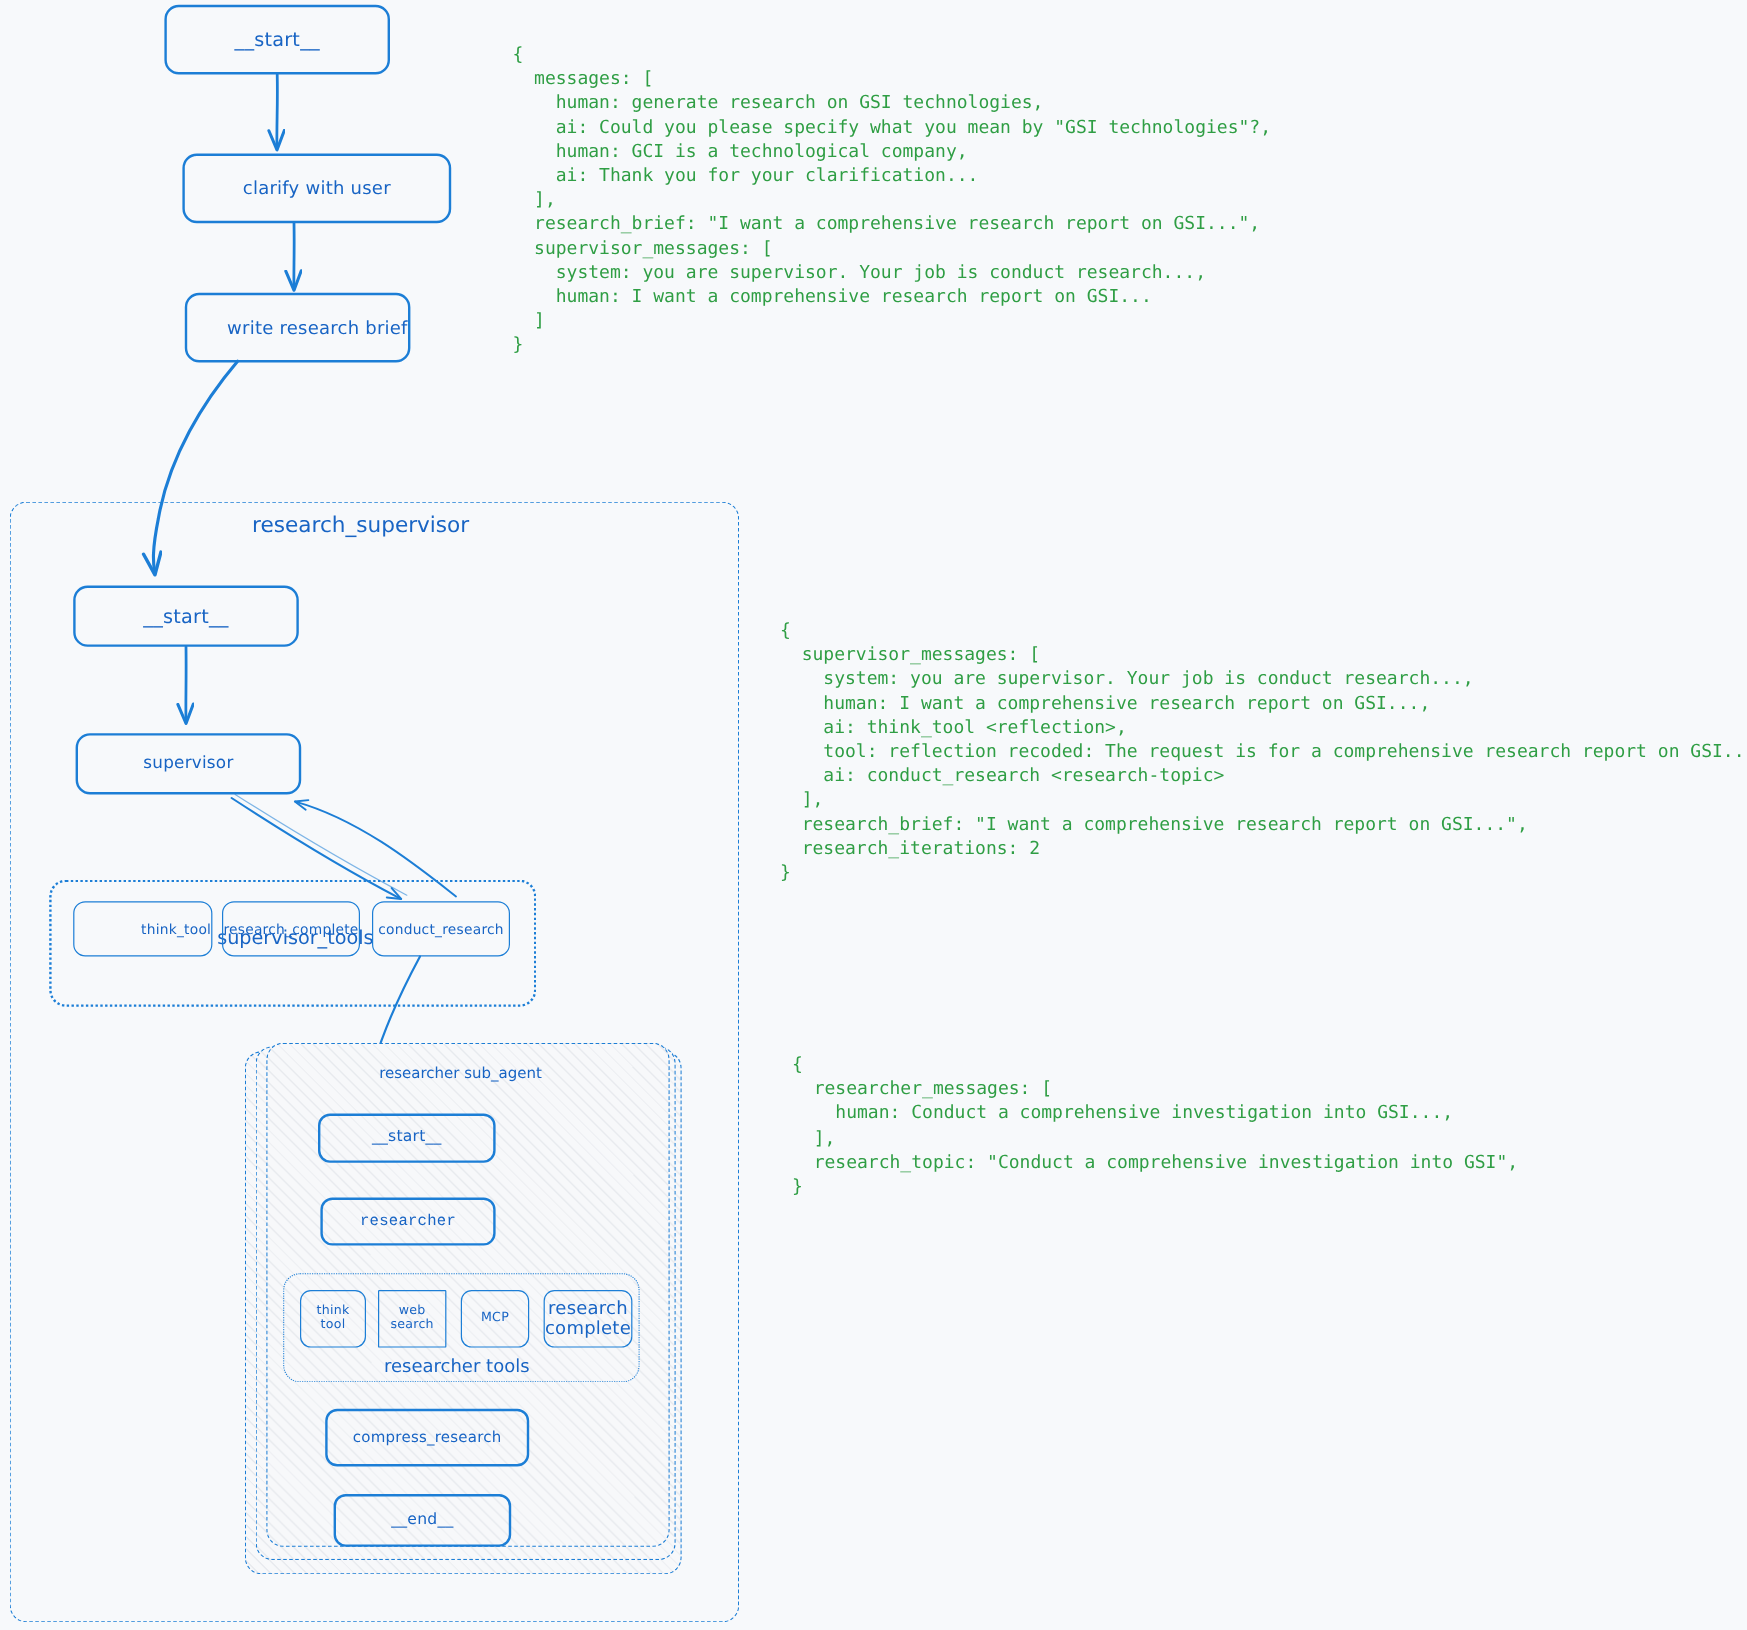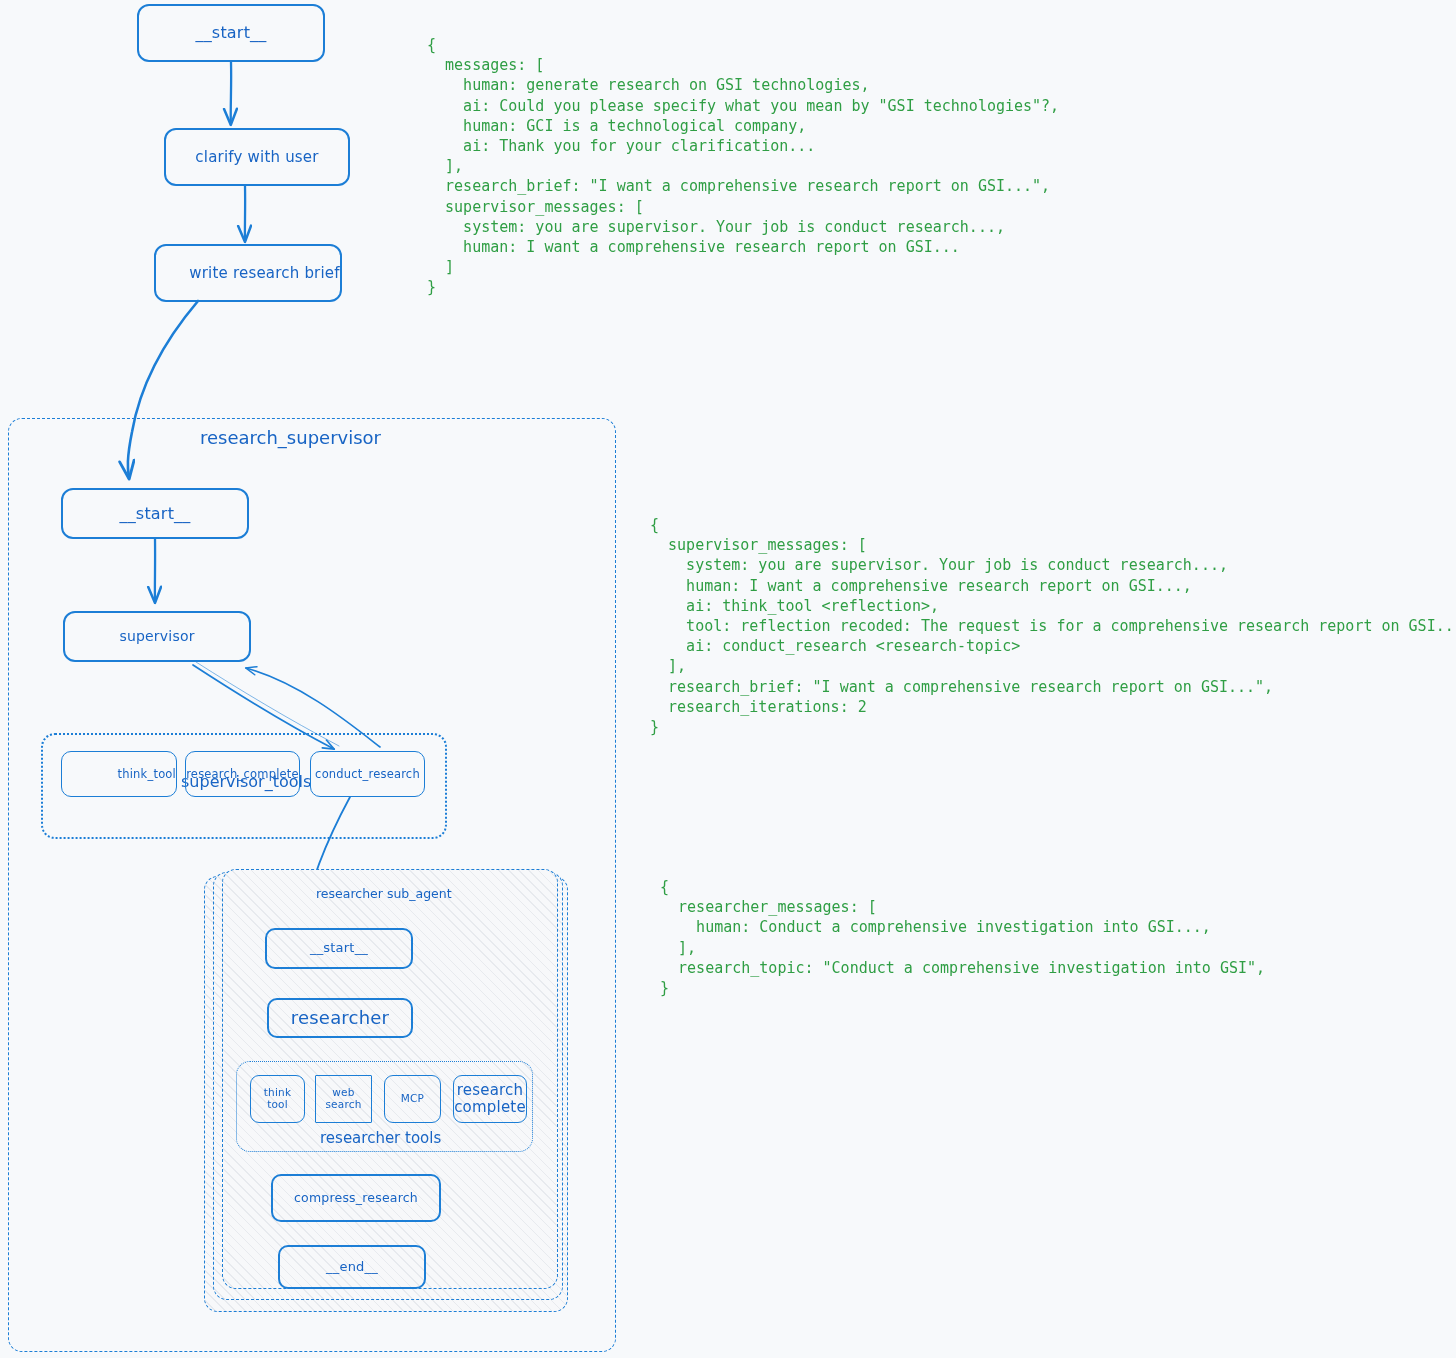--- a/index.html
+++ b/index.html
@@ -114,30 +114,30 @@
 
     <path d="M380,747 C348,722 300,683 246,668" fill="none" stroke="#1c7ed6" stroke-width="1.6" stroke-linecap="round" marker-end="url(#arrowheadThin)"></path>
 
     <path d="M350,797 C330,834 310,880 303,922" fill="none" stroke="#1c7ed6" stroke-width="1.8" stroke-linecap="round" marker-end="url(#arrowheadThin)"></path>
   </svg>
 
   <div class="node" style="left:137px; top:4px; width:188px; height:58px; font-size:16px;">
     <span class="lbl">__start__</span>
   </div>
 
-  <div class="node" style="left:164px; top:128px; width:186px; height:58px; font-size:15px;">
+  <div class="node" style="left:152px; top:128px; width:224px; height:58px; font-size:15px;">
     <span class="lbl">clarify with user</span>
   </div>
 
   <div class="node" style="left:154px; top:244px; width:188px; height:58px; font-size:15px;padding-left:33px;">
     <span class="lbl">write research brief</span>
   </div>
 
   <div class="group-dashed" style="left:8px; top:418px; width:608px; height:934px;"></div>
-  <div class="group-label" style="left:200px; top:427px; font-size:18px;">research_supervisor</div>
+  <div class="group-label" style="left:210px; top:427px; font-size:18px;">research_supervisor</div>
 
   <div class="node" style="left:61px; top:488px; width:188px; height:51px; font-size:16px;">
     <span class="lbl">__start__</span>
   </div>
 
   <div class="node" style="left:63px; top:611px; width:188px; height:51px; font-size:14px;">
     <span class="lbl">supervisor</span>
   </div>
 
   <div class="group-dotted" style="left:41px; top:733px; width:406px; height:106px;"></div>
@@ -158,21 +158,21 @@
   <div class="group-dashed hatched" style="left:204px; top:876px; width:364px; height:436px;"></div>
   <div class="group-dashed hatched" style="left:213px; top:872px; width:350px; height:428px;"></div>
   <div class="group-dashed hatched" style="left:222px; top:869px; width:336px; height:420px;"></div>
 
   <div class="group-label" style="left:316px; top:886px; font-size:12.5px;">researcher sub_agent</div>
 
   <div class="node" style="left:265px; top:928px; width:148px; height:41px; font-size:13px; border-radius:10px;">
     <span class="lbl">__start__</span>
   </div>
 
-  <div class="node" style="left:267px; top:998px; width:146px; height:40px; font-size:18px; border-radius:10px;">
+  <div class="node" style="left:267px; top:998px; width:146px; height:40px; font-size:13px; border-radius:10px;font-family:Liberation Mono, monospace;">
     <span class="lbl">researcher</span>
   </div>
 
   <div class="group-dotted" style="left:236px; top:1061px; width:297px; height:91px; border-width:1.7px;"></div>
   <div class="group-label" style="left:320px; top:1129px; font-size:15px;">researcher tools</div>
 
   <div class="node thin" style="left:250px; top:1075px; width:55px; height:48px; font-size:10.5px; border-radius:9px;">
     <span class="lbl">think
 tool</span>
   </div>

